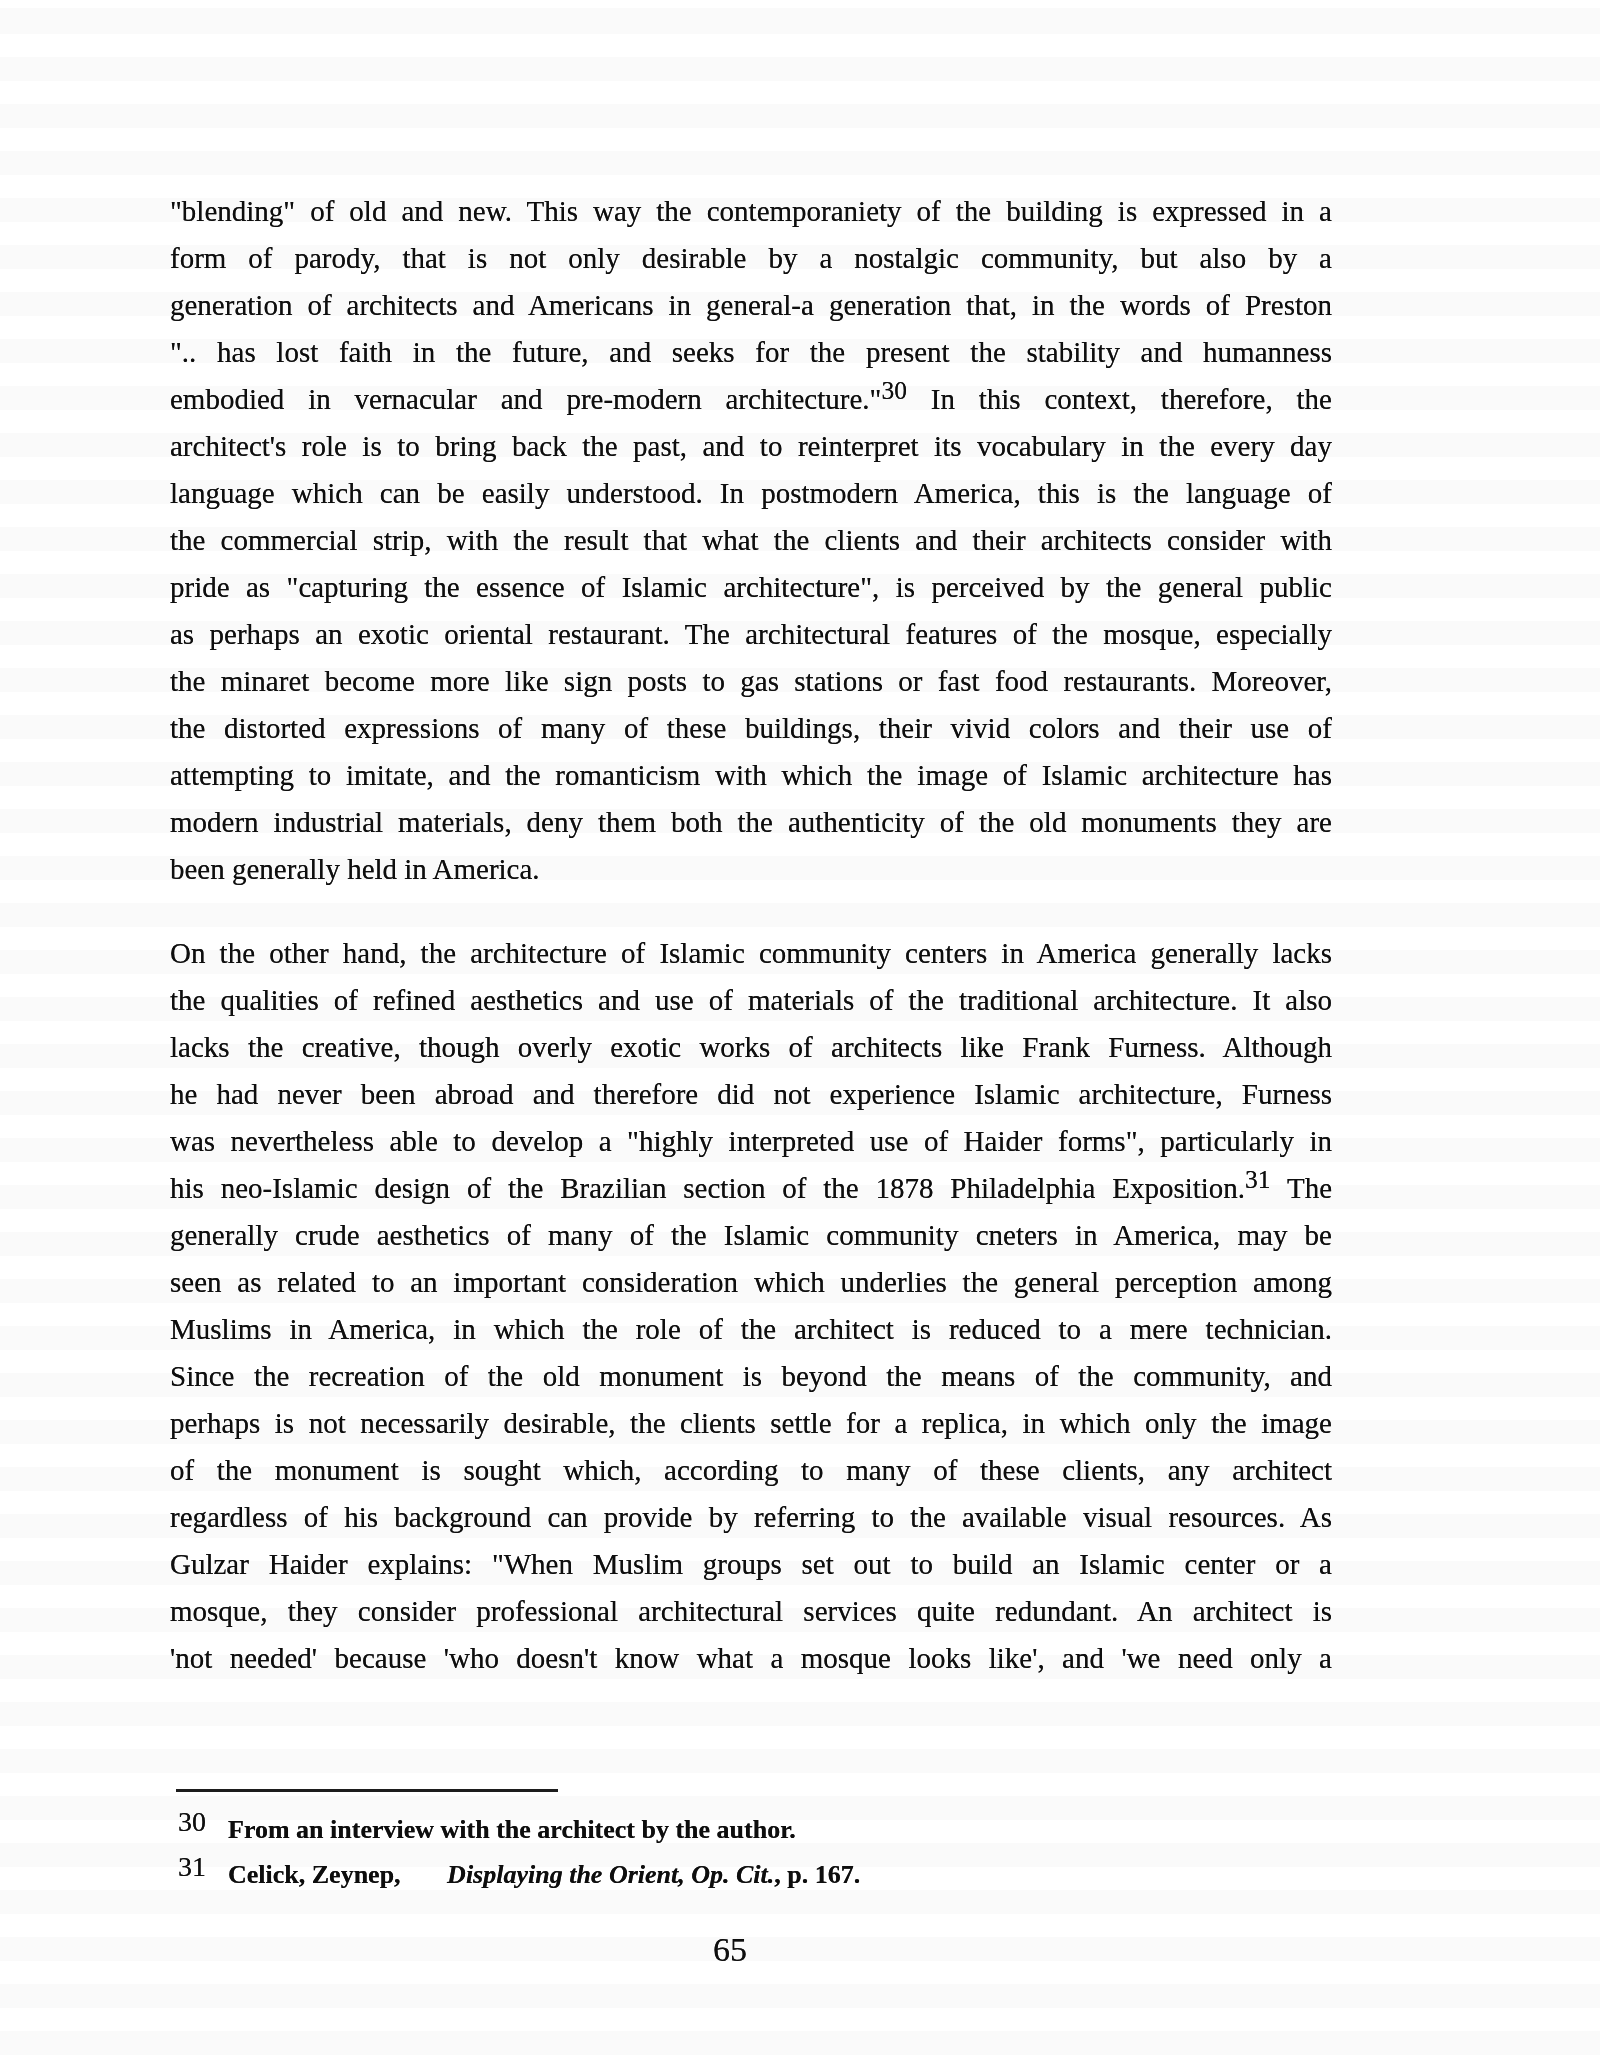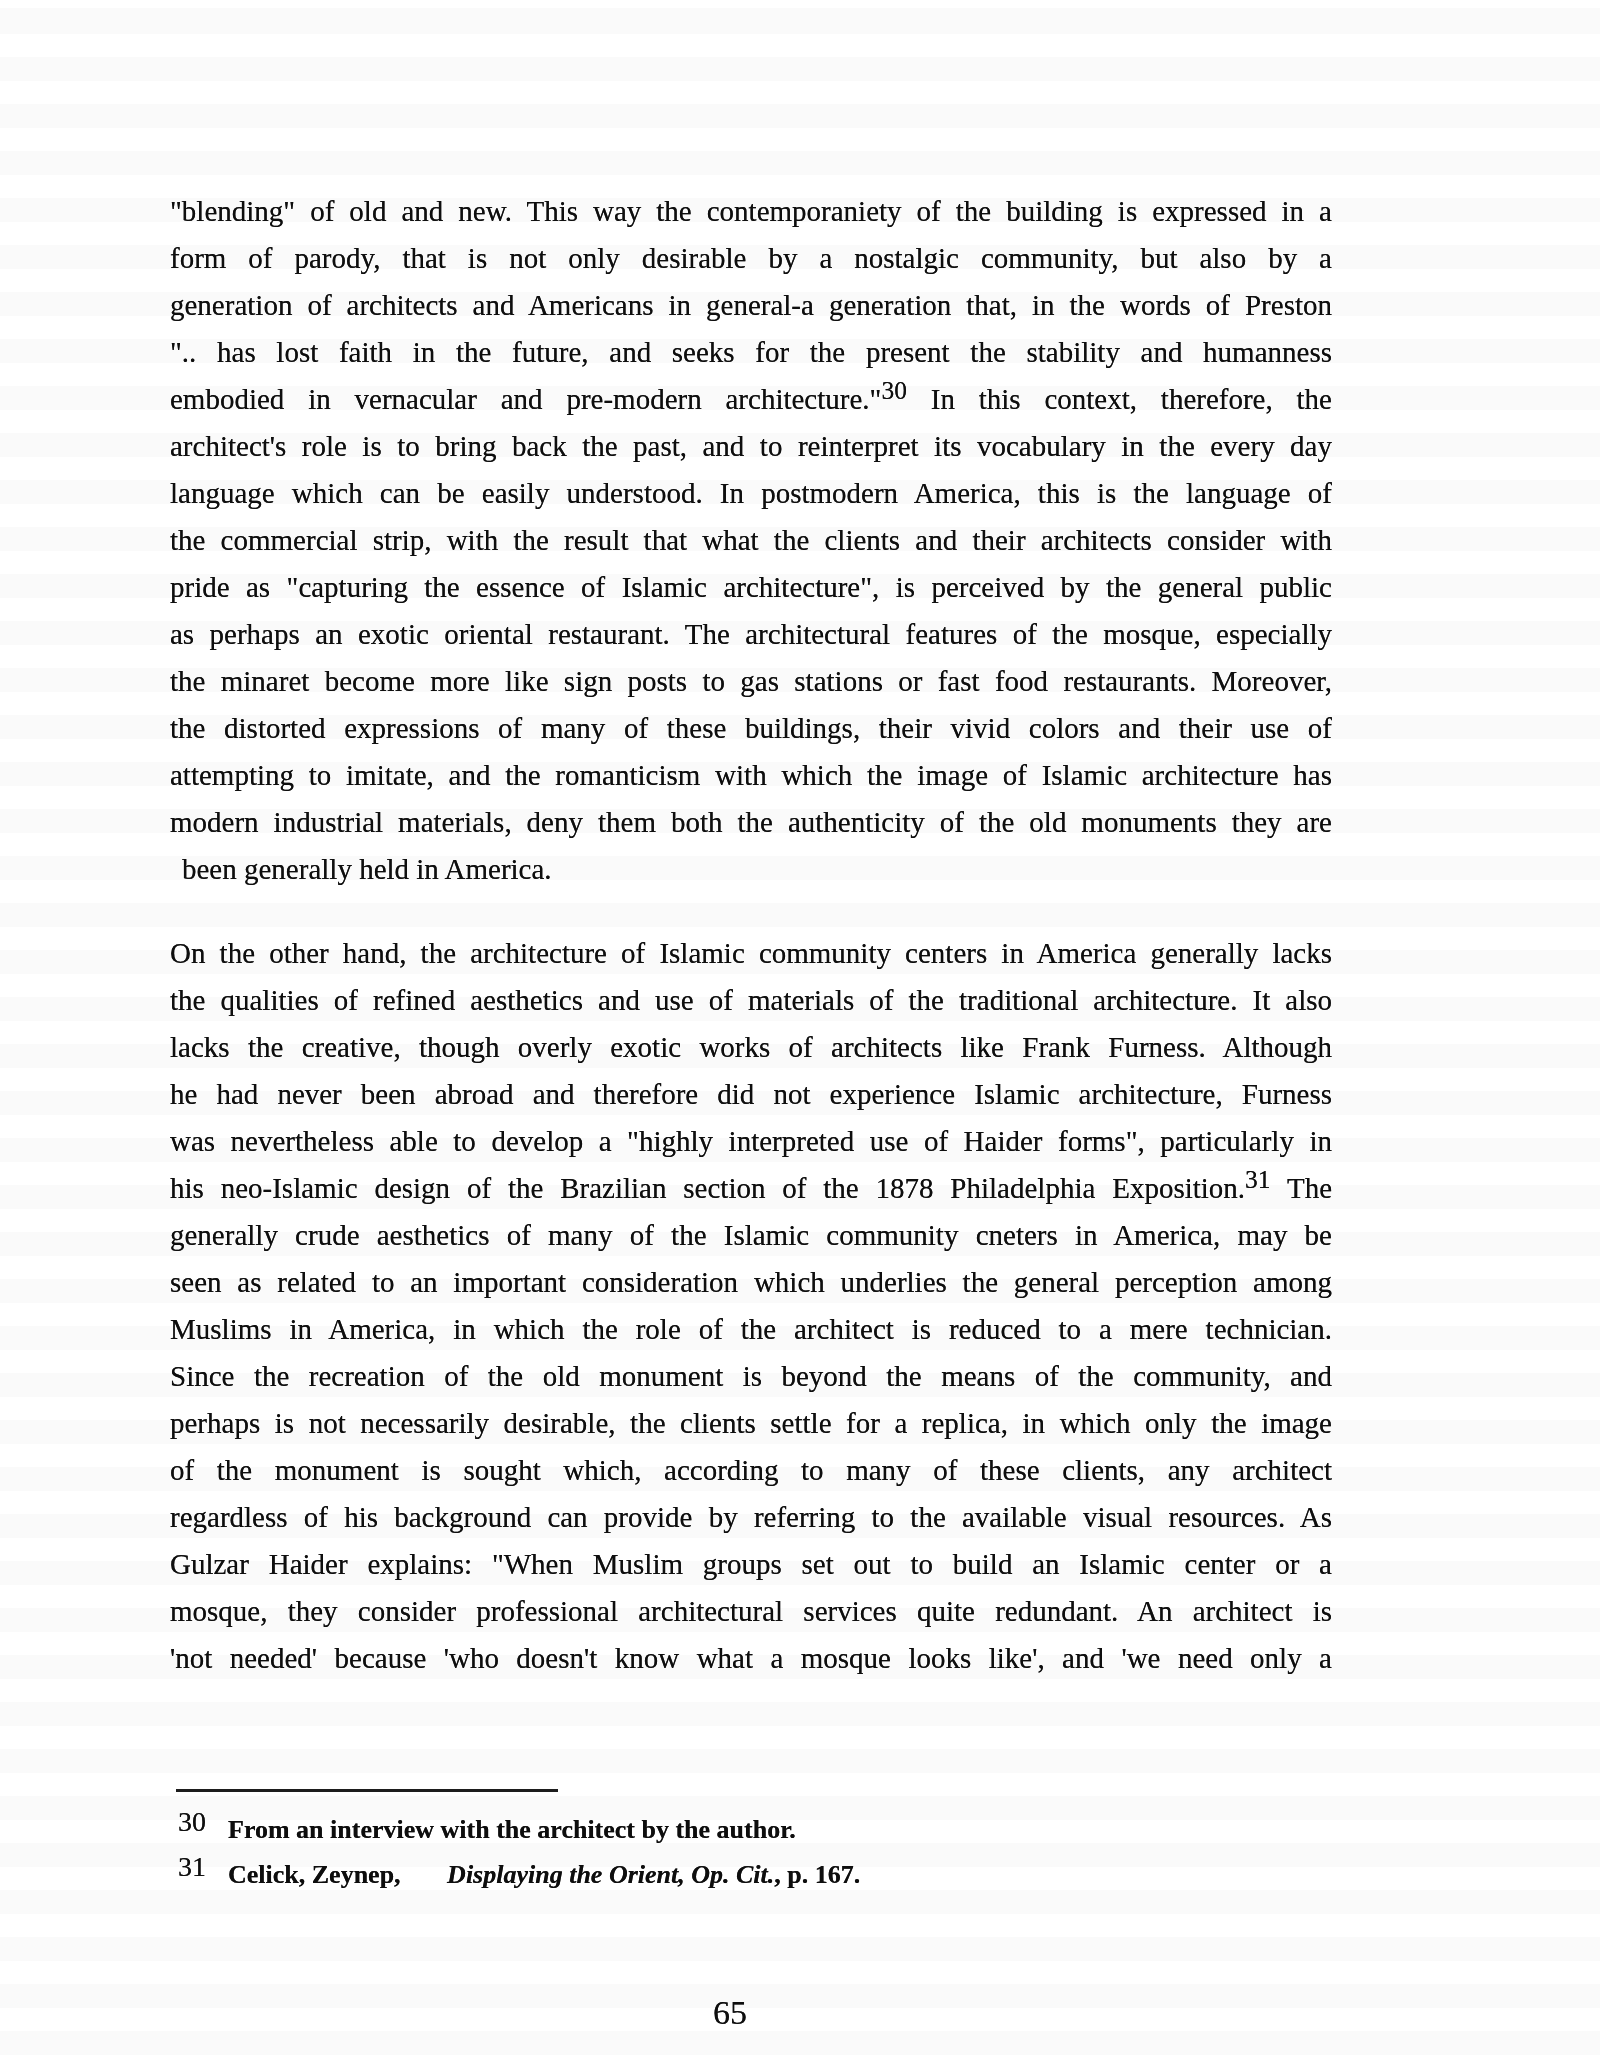--- a/index.html
+++ b/index.html
@@ -42,21 +42,20 @@
     line-height: 47px;
     height: 47px;
     white-space: nowrap;
     text-align: justify;
     text-align-last: justify;
     text-shadow: 0 0 0.35px rgba(0,0,0,0.75);
   }
   .line.left {
     text-align: left;
     text-align-last: left;
-    margin-left: 12px;
   }
   .line span { white-space: pre; }
   .supref {
     font-size: 0.88em;
     position: relative;
     top: -0.38em;
   }
   .ital { font-style: italic; margin-left: 40px; }
 
   .footnote-area {
@@ -88,21 +87,21 @@
     top: -7px;
   }
   .fntext {
     font-size: 26px;
     white-space: nowrap;
     font-weight: bold;
   }
   .pagenum {
     position: absolute;
     left: 130px;
-    top: 1991px;
+    top: 1928px;
     width: 1200px;
     text-align: center;
     font-size: 34px;
     line-height: 44px;
     text-shadow: 0 0 0.35px rgba(0,0,0,0.75);
   }
 </style>
 </head>
 <body>
 

